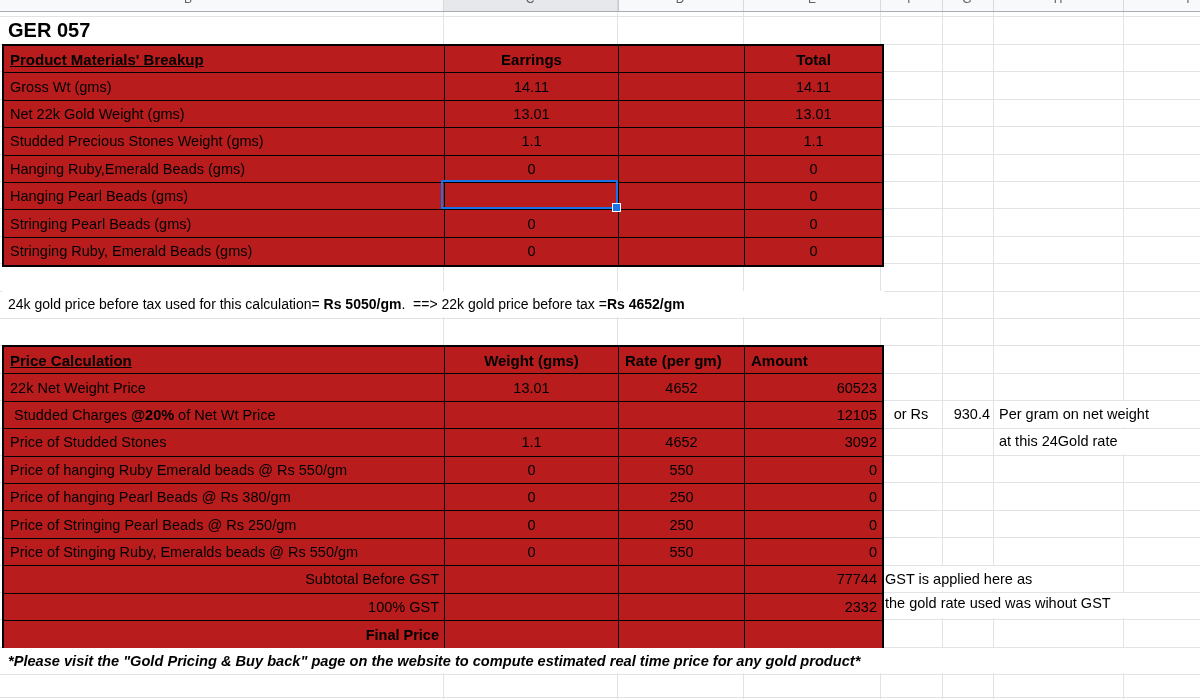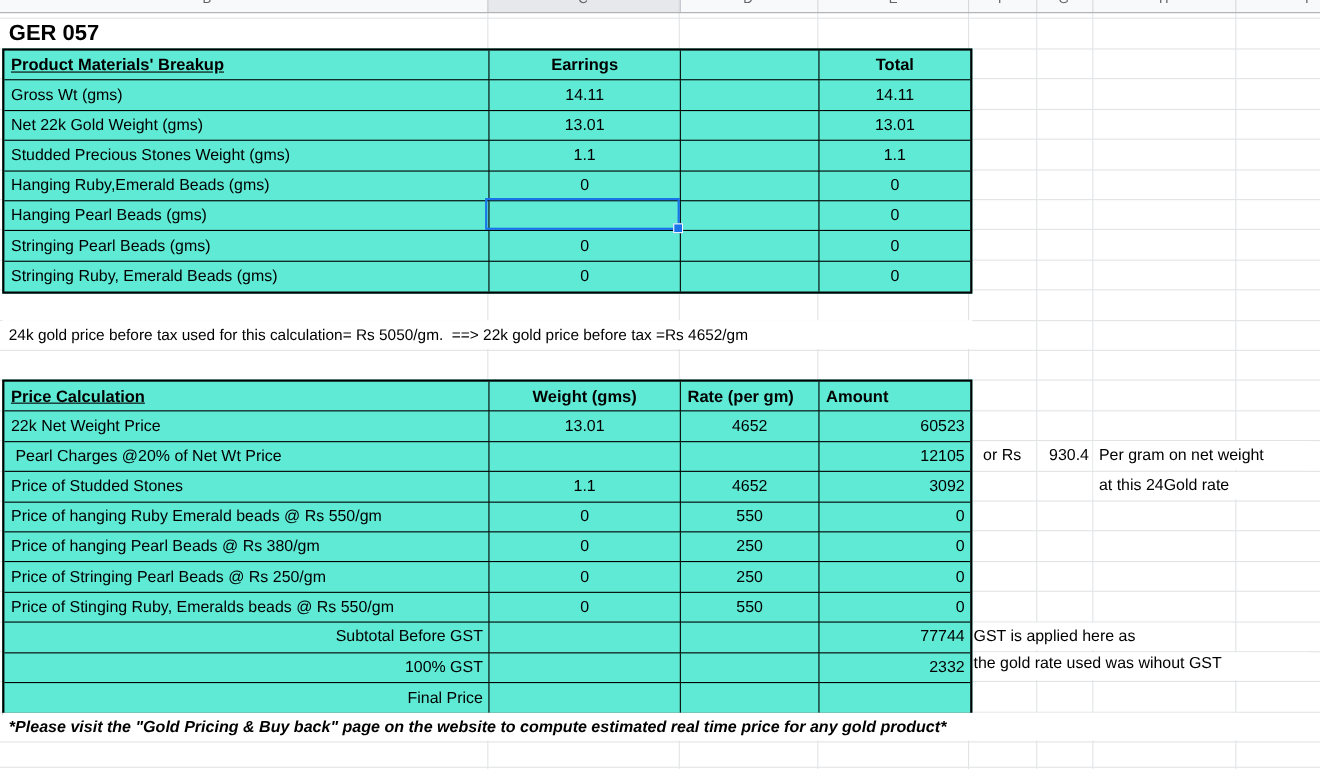--- a/index.html
+++ b/index.html
@@ -13,29 +13,29 @@
     border-bottom:1px solid #a8abb0;overflow:hidden;z-index:6;}
   #colstrip .selcol{position:absolute;left:443px;width:174px;top:0;height:11px;background:#e6e8eb;
     border-left:1px solid #c4c7cc;border-right:1px solid #c4c7cc;}
   #colstrip .sep{position:absolute;top:0;height:11px;width:1px;background:#d7d9dc;}
   #colstrip .colletter{position:absolute;top:-7px;transform:translateX(-50%);font-size:12px;
     color:#5f6368;line-height:12px;}
   
   .mask{position:absolute;background:#fff;z-index:1;}
   
   .sheet-table{position:absolute;left:2px;display:grid;grid-template-columns:441px 174px 126px 137px;
-    grid-auto-rows:27.4px;background:#5eead4;border:2px solid #000;z-index:2;}
+    grid-auto-rows:27.4px;background:#b91c1c;border:2px solid #000;z-index:2;}
   .sheet-table .cell{border-right:1px solid #000;border-bottom:1px solid #000;display:flex;
     align-items:center;overflow:hidden;white-space:pre;box-sizing:border-box;}
   .sheet-table .cell:nth-child(4n){border-right:none;}
   .sheet-table .cell.lastrow{border-bottom:none;}
   .cl{justify-content:flex-start;padding-left:6px;}
   .cc{justify-content:center;}
   .cr{justify-content:flex-end;padding-right:5px;}
-  .bold{font-weight:normal;}
+  .bold{font-weight:bold;}
   .section-title{font-weight:bold;text-decoration:underline;font-size:15px;}
   .colhead{font-weight:bold;font-size:15px;}
   
   .flt{position:absolute;display:flex;align-items:center;white-space:pre;z-index:3;}
   #ger-title{left:2px;top:17px;height:27px;padding-left:6px;font-size:20px;font-weight:bold;z-index:3;}
   #gold-note{left:2px;top:291px;width:876px;height:26px;background:#fff;padding-left:6px;font-size:14px;}
   #footer-note{left:2px;top:648px;width:1118px;height:25px;background:#fff;padding-left:6px;
     font-weight:bold;font-style:italic;font-size:14.6px;}
   
   #sel-cell{position:absolute;left:441px;top:180px;width:177px;height:29px;
@@ -165,21 +165,21 @@
     <div class="cell cl section-title">Price Calculation</div>
     <div class="cell cc colhead">Weight (gms)</div>
     <div class="cell cl colhead">Rate (per gm)</div>
     <div class="cell cl colhead">Amount</div>
 
     <div class="cell cl">22k Net Weight Price</div>
     <div class="cell cc">13.01</div>
     <div class="cell cc">4652</div>
     <div class="cell cr">60523</div>
 
-    <div class="cell cl"><span> Pearl Charges </span><span class="bold">@20%</span><span> of Net Wt Price</span></div>
+    <div class="cell cl"><span> Studded Charges </span><span class="bold">@20%</span><span> of Net Wt Price</span></div>
     <div class="cell cc"></div>
     <div class="cell cc"></div>
     <div class="cell cr">12105</div>
 
     <div class="cell cl">Price of Studded Stones</div>
     <div class="cell cc">1.1</div>
     <div class="cell cc">4652</div>
     <div class="cell cr">3092</div>
 
     <div class="cell cl">Price of hanging Ruby Emerald beads @ Rs 550/gm</div>

